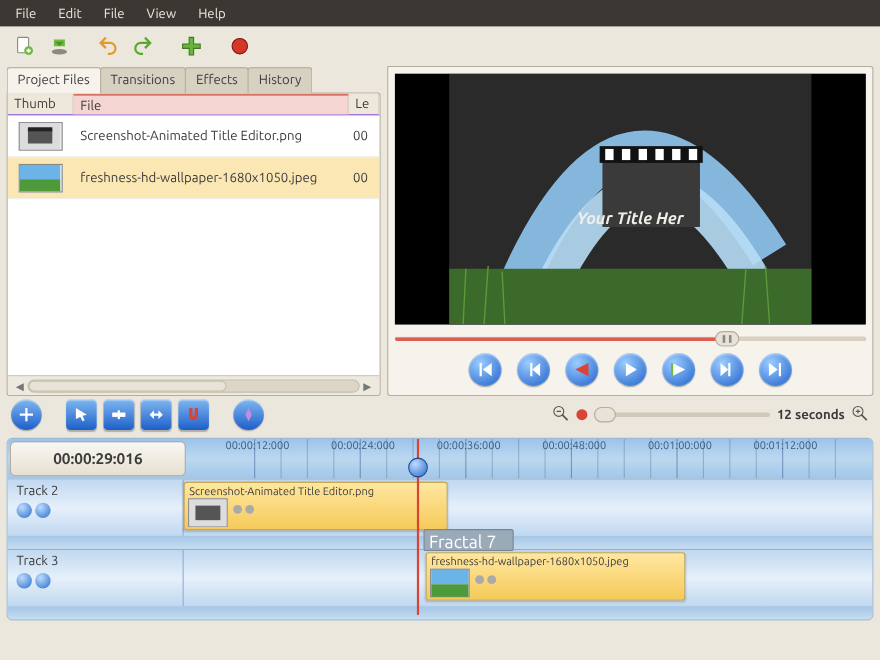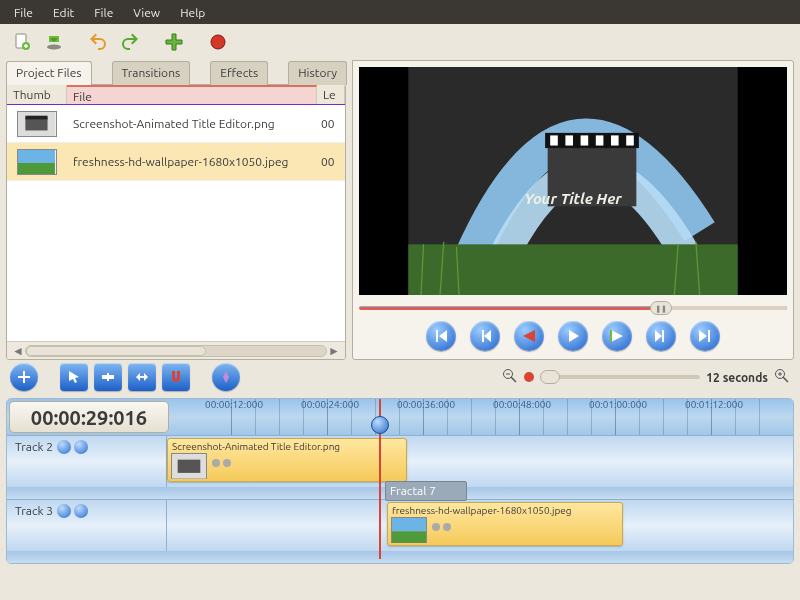--- a/index.html
+++ b/index.html
@@ -9,21 +9,21 @@
   .menubar .mitem{padding:2px 8px;color:#ece8e0;border-radius:3px;}
   
   .toolbar{height:36px;display:flex;align-items:center;padding:0 8px;gap:4px;}
   .tbtn{width:28px;height:28px;display:flex;align-items:center;justify-content:center;border-radius:3px;}
   .tbtn svg{width:20px;height:20px;}
   .divider{width:8px;}
   
   .upper{display:flex;height:300px;padding:0 6px;gap:6px;}
   .panel-left{width:340px;display:flex;flex-direction:column;}
   .panel-right{flex:1;display:flex;flex-direction:column;}
-  .tabs{display:flex;height:24px;justify-content:space-between;}
+  .tabs{display:flex;height:24px;}
   .tab{padding:4px 9px;background:#d7d1c2;border:1px solid #b4ae9e;border-bottom:none;margin-right:-1px;border-radius:3px 3px 0 0;position:relative;top:1px;}
   .tab.active{background:#f6f3ec;z-index:2;}
   .cardframe{flex:1;background:#f6f3ec;border:1px solid #b4ae9e;border-radius:0 3px 3px 3px;display:flex;flex-direction:column;overflow:hidden;}
   
   .colhead{display:flex;height:20px;background:#eee8da;border-bottom:1px solid #6d28d9;}
   .colhead>div{padding:3px 6px;border-right:1px solid #d1cabb;}
   .col-thumb{width:60px;}
   .col-file{flex:1;background:#f4d5d1;border-top:2px solid #d97162;}
   .col-le{width:28px;}
   .filelist{flex:1;background:#fff;overflow:hidden;}
@@ -54,40 +54,40 @@
   .sqbtn svg{width:16px;height:16px;fill:#fff;}
   .sqbtn.circle{border-radius:50%;}
   .spacer{flex:1;}
   .zoomrow{display:flex;align-items:center;gap:6px;}
   .zoomtrack{width:160px;height:4px;background:#d0c9ba;border-radius:2px;position:relative;}
   .zoomtrack .zthumb{position:absolute;left:0;top:-5px;width:20px;height:14px;background:#e8e3d6;border:1px solid #b4ae9e;border-radius:7px;}
   .redknob{width:10px;height:10px;border-radius:50%;background:#d94436;}
   
   .timeline{margin:4px 6px 0;border:1px solid #9fb9d3;border-radius:5px;overflow:hidden;background:#e5eef8;}
   .ruler{height:36px;background:linear-gradient(#9bc4ec,#bcd8ef 50%,#a1c7e8);position:relative;display:flex;}
-  .timebox{width:160px;height:32px;margin:2px;background:linear-gradient(#f9f7f1,#e6e0d2);border:1px solid #b4ae9e;border-radius:5px;display:flex;align-items:center;justify-content:center;font-size:20px;font-weight:bold;}
+  .timebox{width:160px;height:32px;margin:2px;background:linear-gradient(#f9f7f1,#e6e0d2);border:1px solid #b4ae9e;border-radius:5px;display:flex;align-items:center;justify-content:center;font-size:14px;font-weight:bold;}
   .rulerticks{flex:1;position:relative;}
   .tick{position:absolute;top:0;width:1px;height:100%;background:rgba(50,90,140,.3);}
   .tick.major{background:rgba(50,90,140,.5);}
   .ticklabel{position:absolute;top:0;font-size:10px;color:#3a5a7d;white-space:nowrap;}
   .playhead{position:absolute;top:0;bottom:0;width:2px;background:#d94436;z-index:50;}
   .playhead .head{position:absolute;top:17px;left:-8px;width:18px;height:18px;border-radius:50%;background:radial-gradient(circle at 35% 30%,#bcdcff,#2a6bca);border:1px solid #1a4b94;}
   .track{height:52px;display:flex;border-top:1px solid #8fb0cf;position:relative;background:linear-gradient(#c0d8f0,#e6f0fa 50%,#c0d8f0);}
-  .trackh{width:160px;padding:4px 8px;display:flex;gap:4px;background:linear-gradient(#c0d8f0,#e6f0fa 50%,#c0d8f0);border-right:1px solid #8fb0cf;}
+  .trackh{width:160px;padding:4px 8px;display:flex;flex-direction:column;gap:4px;background:linear-gradient(#c0d8f0,#e6f0fa 50%,#c0d8f0);border-right:1px solid #8fb0cf;}
   .trackh .tname{font-size:12px;}
   .trackh .ticons{display:flex;gap:3px;}
   .smallcircle{width:14px;height:14px;border-radius:50%;background:radial-gradient(circle at 35% 30%,#bcdcff,#2a6bca);}
   .trackbody{flex:1;position:relative;}
   .clip{position:absolute;top:2px;height:44px;border:1px solid #c8a850;border-radius:3px;background:linear-gradient(#ffe7a0,#f5ca5a);box-shadow:0 1px 2px rgba(0,0,0,.2);overflow:hidden;}
   .clip .clabel{font-size:10px;padding:2px 4px;white-space:nowrap;overflow:hidden;}
   .clip .cthumb{position:absolute;left:3px;top:14px;width:36px;height:26px;border:1px solid #888;background:#ddd;}
   .clip .cicons{position:absolute;left:44px;top:20px;display:flex;gap:3px;}
   .cicons .dot{width:8px;height:8px;border-radius:50%;background:#aaa;}
   .gapbar{height:12px;background:linear-gradient(#a4c6e6,#c7ddf1);}
-  .transition-clip{position:absolute;height:20px;background:#9aaab8;border:1px solid #778694;border-radius:2px;font-size:12px;color:#fff;padding:2px 4px;z-index:30;}
+  .transition-clip{position:absolute;height:20px;background:#9aaab8;border:1px solid #778694;border-radius:2px;font-size:16px;color:#fff;padding:2px 4px;z-index:30;}
 </style>
 </head>
 <body>
 
 <div class="menubar">
   <div class="mitem">File</div>
   <div class="mitem">Edit</div>
   <div class="mitem">File</div>
   <div class="mitem">View</div>
   <div class="mitem">Help</div>

